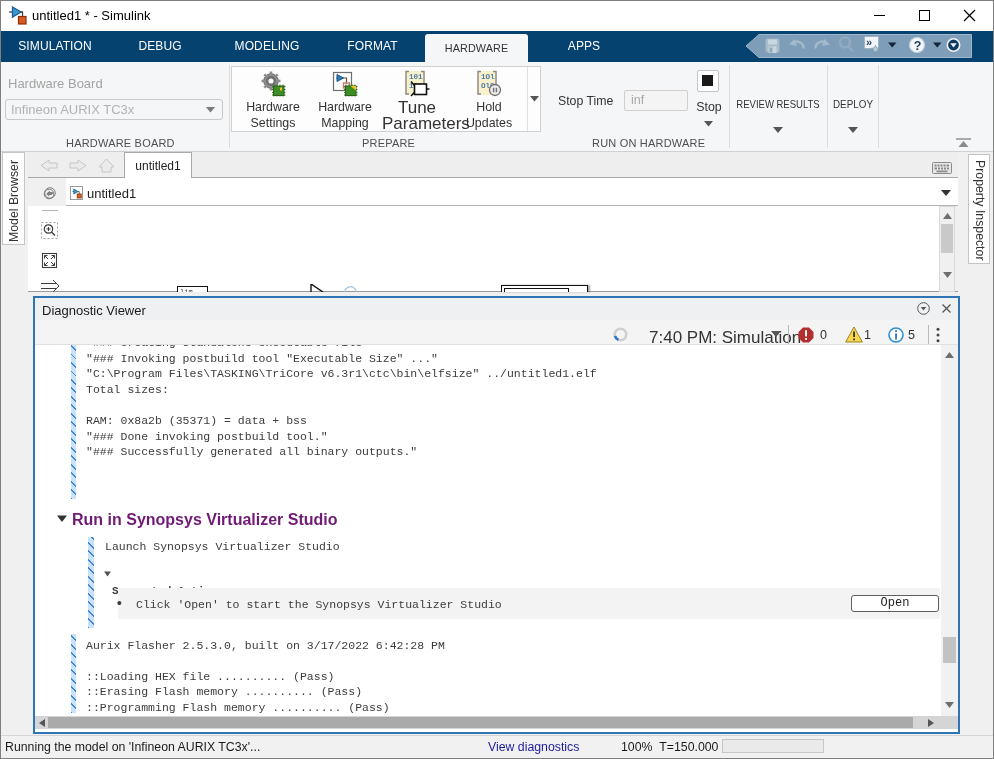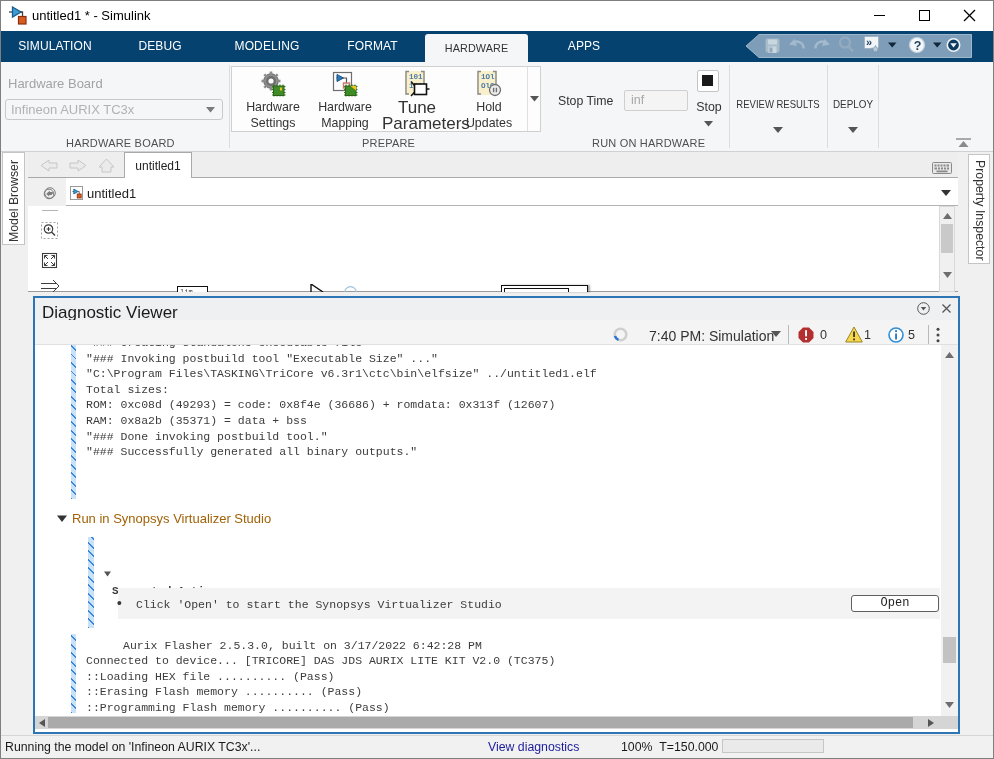--- a/index.html
+++ b/index.html
@@ -309,36 +309,36 @@
 <div class="abs" style="left:939px;top:206px;width:16px;height:86px;background:#f0f0f0;border:1px solid #d9d9d9;"></div>
 <svg class="abs" style="left:943px;top:213px;width:9px;height:7px">
     <path d="M4.5 0 L9 6 L0 6 Z" fill="#6e6e6e"></path>
   </svg>
 <div class="abs" style="left:941px;top:224px;width:12px;height:29px;background:#c9c9c9;"></div>
 <svg class="abs" style="left:943px;top:272px;width:9px;height:7px">
     <path d="M0 0 L9 0 L4.5 6 Z" fill="#6e6e6e"></path>
   </svg>
 <div class="abs" id="dvpanel"></div>
 <div class="abs" id="dvheader"></div>
-<div class="abs" style="left:42px;top:303px;font-size:17px;color:#1a1a1a;">Diagnostic Viewer</div>
+<div class="abs" style="left:42px;top:303px;font-size:13px;color:#1a1a1a;">Diagnostic Viewer</div>
 <div class="abs" id="dvtoolbar"></div>
 
 <svg class="abs" style="left:917px;top:302px;width:13px;height:13px" viewBox="0 0 13 13">
   <circle cx="6.5" cy="6.5" r="5.8" fill="none" stroke="#555" stroke-width="1"></circle>
   <path d="M3.8 5 L9.2 5 L6.5 8.6 Z" fill="#555"></path>
 </svg>
 <svg class="abs" style="left:941px;top:303px;width:11px;height:11px" viewBox="0 0 11 11">
   <path d="M1.5 1.5 L9.5 9.5 M9.5 1.5 L1.5 9.5" stroke="#555" stroke-width="1.3"></path>
 </svg>
 
 <svg class="abs" style="left:613px;top:327px;width:15px;height:15px" viewBox="0 0 15 15">
   <circle cx="7.5" cy="7.5" r="5.8" fill="none" stroke="#cfcfcf" stroke-width="2.6"></circle>
   <path d="M2 9 A 5.8 5.8 0 0 0 5.5 12.9" fill="none" stroke="#2e75d0" stroke-width="2.6"></path>
 </svg>
-<div class="abs" style="left:649px;top:328px;font-size:14px;color:#333;">7:40 PM: Simulation</div>
+<div class="abs" style="left:649px;top:328px;font-size:17px;color:#333;">7:40 PM: Simulation</div>
 <svg class="abs" style="left:771px;top:331px;width:10px;height:7px">
     <path d="M0 0 L10 0 L5 6 Z" fill="#555"></path>
   </svg>
 <div class="abs" style="left:788px;top:325px;width:1px;height:19px;background:#b9b9b9;"></div>
 <svg class="abs" style="left:798px;top:327px;width:16px;height:16px" viewBox="0 0 16 16">
   <path d="M5 0.5 L11 0.5 L15.5 5 L15.5 11 L11 15.5 L5 15.5 L0.5 11 L0.5 5 Z" fill="#b32e2e"></path>
   <rect x="7.1" y="3.2" width="1.9" height="6.2" fill="#fff"></rect>
   <rect x="7.1" y="11" width="1.9" height="1.9" fill="#fff"></rect>
 </svg>
 <div class="abs" style="left:820px;top:328px;font-size:12.6px;color:#333;">0</div>
@@ -361,38 +361,37 @@
     <circle cx="3" cy="13.8" r="1.5" fill="#444"></circle>
 </svg>
 <div class="abs" id="console">
   <div class="stripe" style="left:35.5px;top:0;height:154px;"></div>
   <div class="stripe" style="left:53px;top:192px;height:91px;"></div>
   <div class="stripe" style="left:35.5px;top:289px;height:79px;"></div>
   <div class="cline" style="top:-9.25px;">"### Creating standalone executable file"</div>
   <div class="cline" style="top:6.75px;">"### Invoking postbuild tool "Executable Size" ..."</div>
   <div class="cline" style="top:22.25px;">"C:\Program Files\TASKING\TriCore v6.3r1\ctc\bin\elfsize" ../untitled1.elf</div>
   <div class="cline" style="top:37.75px;">Total sizes:</div>
-  <div class="cline" style="top:53.25px;">ROM: 0xc08d (49293) = code: 0x8f4e (36686) + romdata: 0x313f (12607)</div>
   <div class="cline" style="top:68.75px;">RAM: 0x8a2b (35371) = data + bss</div>
   <div class="cline" style="top:84.75px;">"### Done invoking postbuild tool."</div>
   <div class="cline" style="top:100.25px;">"### Successfully generated all binary outputs."</div>
   <svg style="position:absolute;left:22px;top:170px;width:10px;height:8px">
       <path d="M0 0.5 L10 0.5 L5 7 Z" fill="#333"></path>
     </svg>
-  <div style="position:absolute;left:37px;top:166px;font-size:13px;font-weight:normal;color:#a16207;">Run in Synopsys Virtualizer Studio</div>
+  <div style="position:absolute;left:37px;top:166px;font-size:16px;font-weight:bold;color:#701a75;">Run in Synopsys Virtualizer Studio</div>
+  <div class="cline" style="top:194.75px;left:70px;">Launch Synopsys Virtualizer Studio</div>
   <svg style="position:absolute;left:69px;top:226px;width:7px;height:6px">
       <path d="M0 0.5 L7 0.5 L3.5 5.5 Z" fill="#555"></path>
     </svg>
   <div class="cline" style="top:240px;left:77px;font-weight:bold;font-size:11px;">Suggested Actions</div>
   <div style="position:absolute;left:83px;top:242.5px;width:822px;height:31px;background:#f3f3f3;"></div>
   <div class="cline" style="top:250.5px;left:80px;font-size:14.5px;">•</div>
   <div class="cline" style="top:252.75px;left:101px;">Click 'Open' to start the Synopsys Virtualizer Studio</div>
   <div style="position:absolute;left:816px;top:249.5px;width:88px;height:17px;background:#fff;border:1px solid #5f5f5f;border-radius:3px;text-align:center;font-family:'Liberation Mono',monospace;font-size:12px;color:#222;line-height:15px;">Open</div>
-  <div class="cline" style="top:293.75px;margin-left:37px;">Aurix Flasher 2.5.3.0, built on 3/17/2022 6:42:28 PM</div>
-  <div class="cline" style="top:309.25px;">Connected to device... [TRICORE] DAS JDS AURIX LITE KIT V2.0 (TC375)</div>
+  <div class="cline" style="top:293.75px;">Aurix Flasher 2.5.3.0, built on 3/17/2022 6:42:28 PM</div>
   <div class="cline" style="top:324.75px;">::Loading HEX file .......... (Pass)</div>
   <div class="cline" style="top:340.25px;">::Erasing Flash memory .......... (Pass)</div>
   <div class="cline" style="top:355.75px;">::Programming Flash memory .......... (Pass)</div>
 </div>
 
 <div class="abs" style="left:941px;top:345px;width:17px;height:371px;background:#f1f1f1;"></div>
 <svg class="abs" style="left:945px;top:352px;width:9px;height:7px">
     <path d="M4.5 0 L9 6 L0 6 Z" fill="#6e6e6e"></path>
   </svg>
 <div class="abs" style="left:943px;top:637px;width:13px;height:26px;background:#c2c2c2;"></div>

